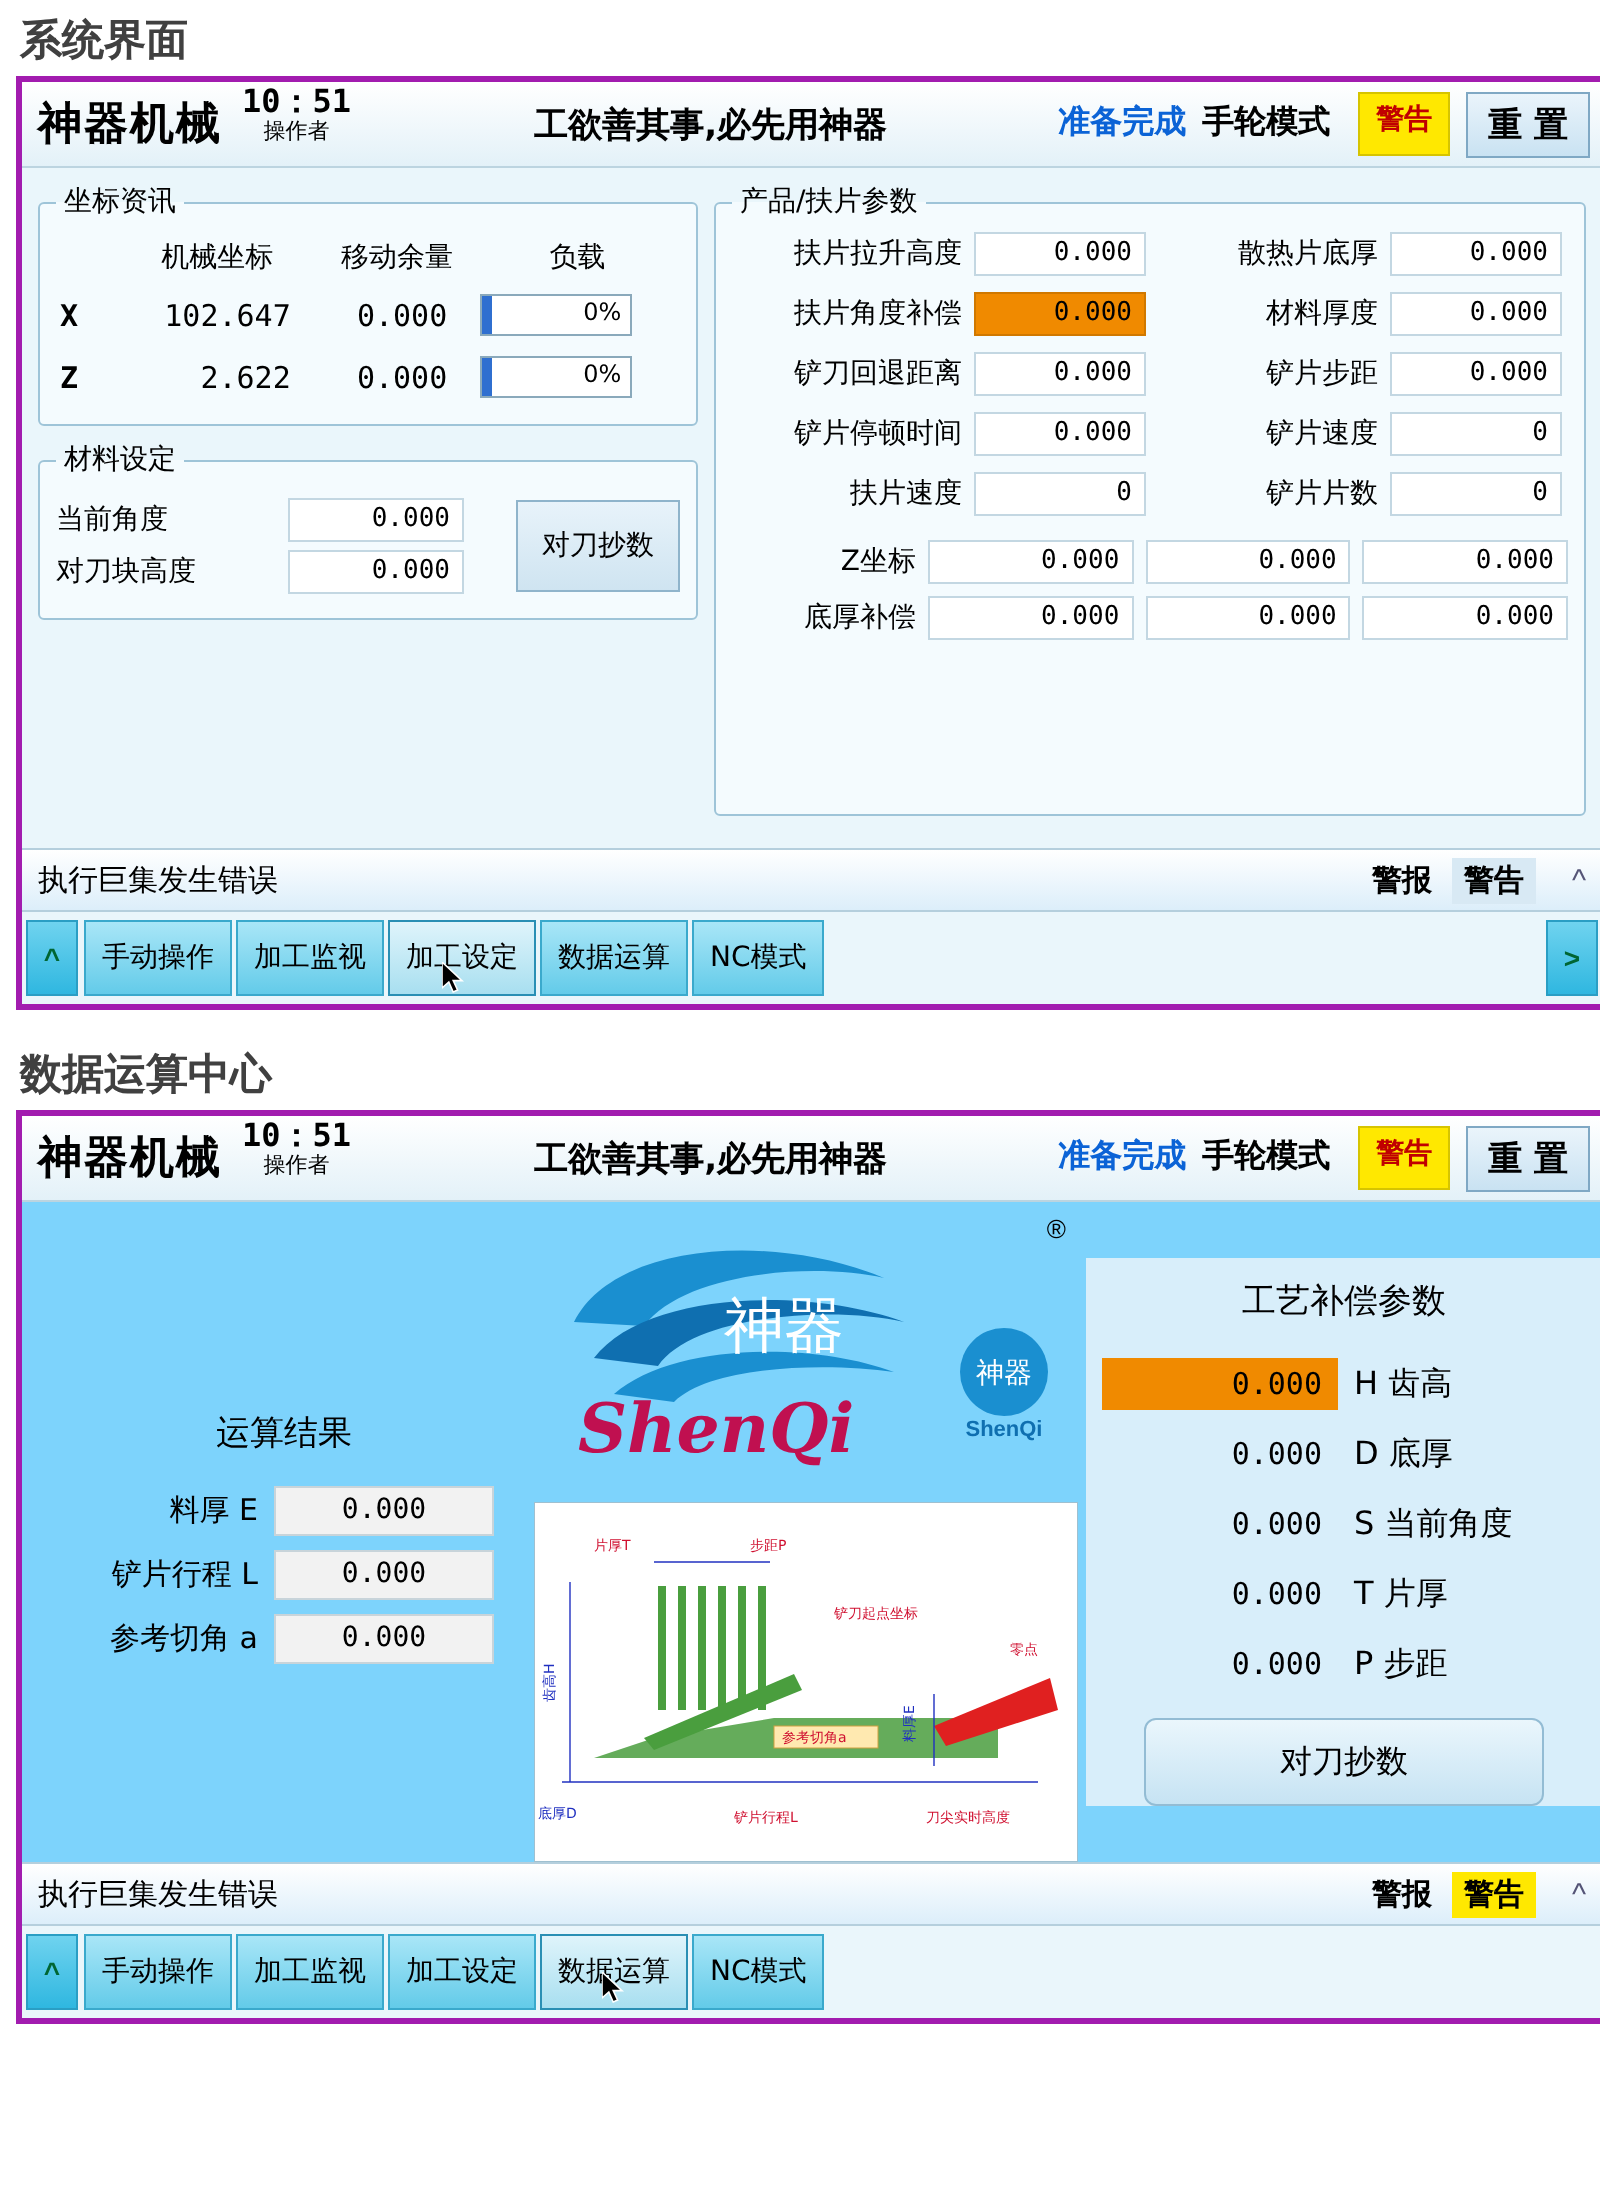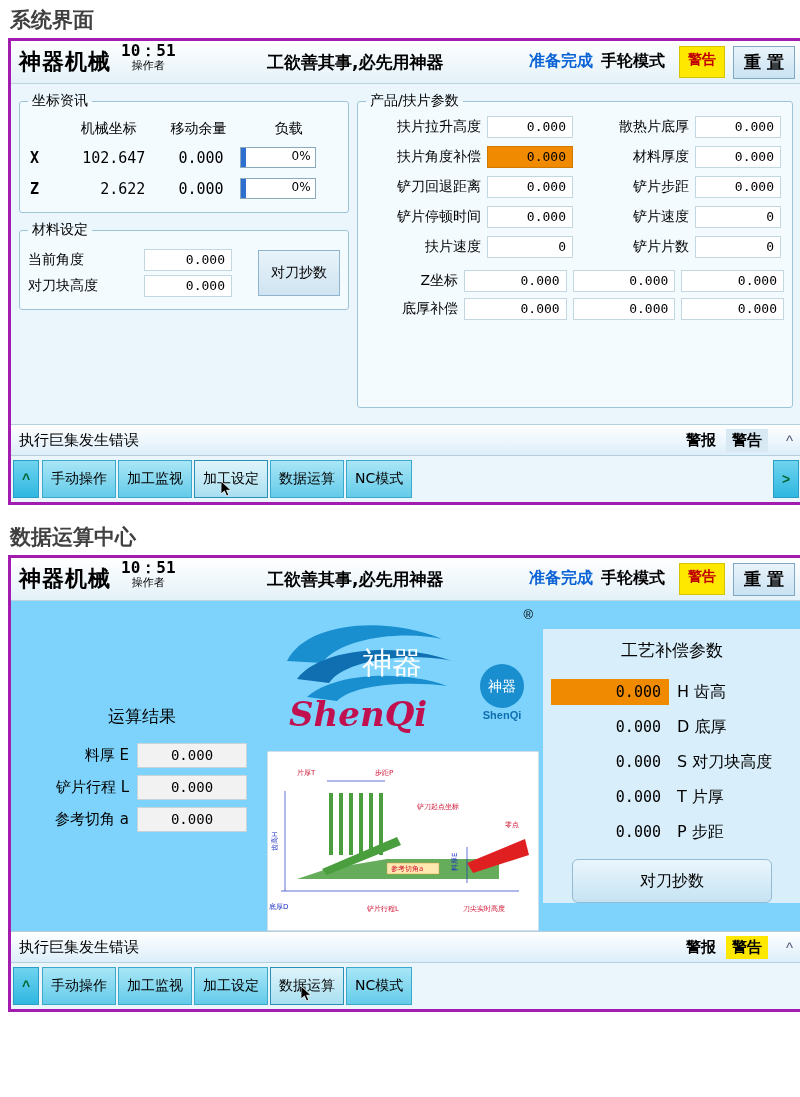--- a/index.html
+++ b/index.html
@@ -335,21 +335,21 @@
       <div class="crow">
         <span class="cfld hl2">0.000</span>
         <span class="clab">H 齿高</span>
       </div>
       <div class="crow">
         <span class="cfld">0.000</span>
         <span class="clab">D 底厚</span>
       </div>
       <div class="crow">
         <span class="cfld">0.000</span>
-        <span class="clab">S 对刀块高度</span>
+        <span class="clab">S 当前角度</span>
       </div>
       <div class="crow">
         <span class="cfld">0.000</span>
         <span class="clab">T 片厚</span>
       </div>
       <div class="crow">
         <span class="cfld">0.000</span>
         <span class="clab">P 步距</span>
       </div>
       <button class="writebtn">对刀抄数</button>

